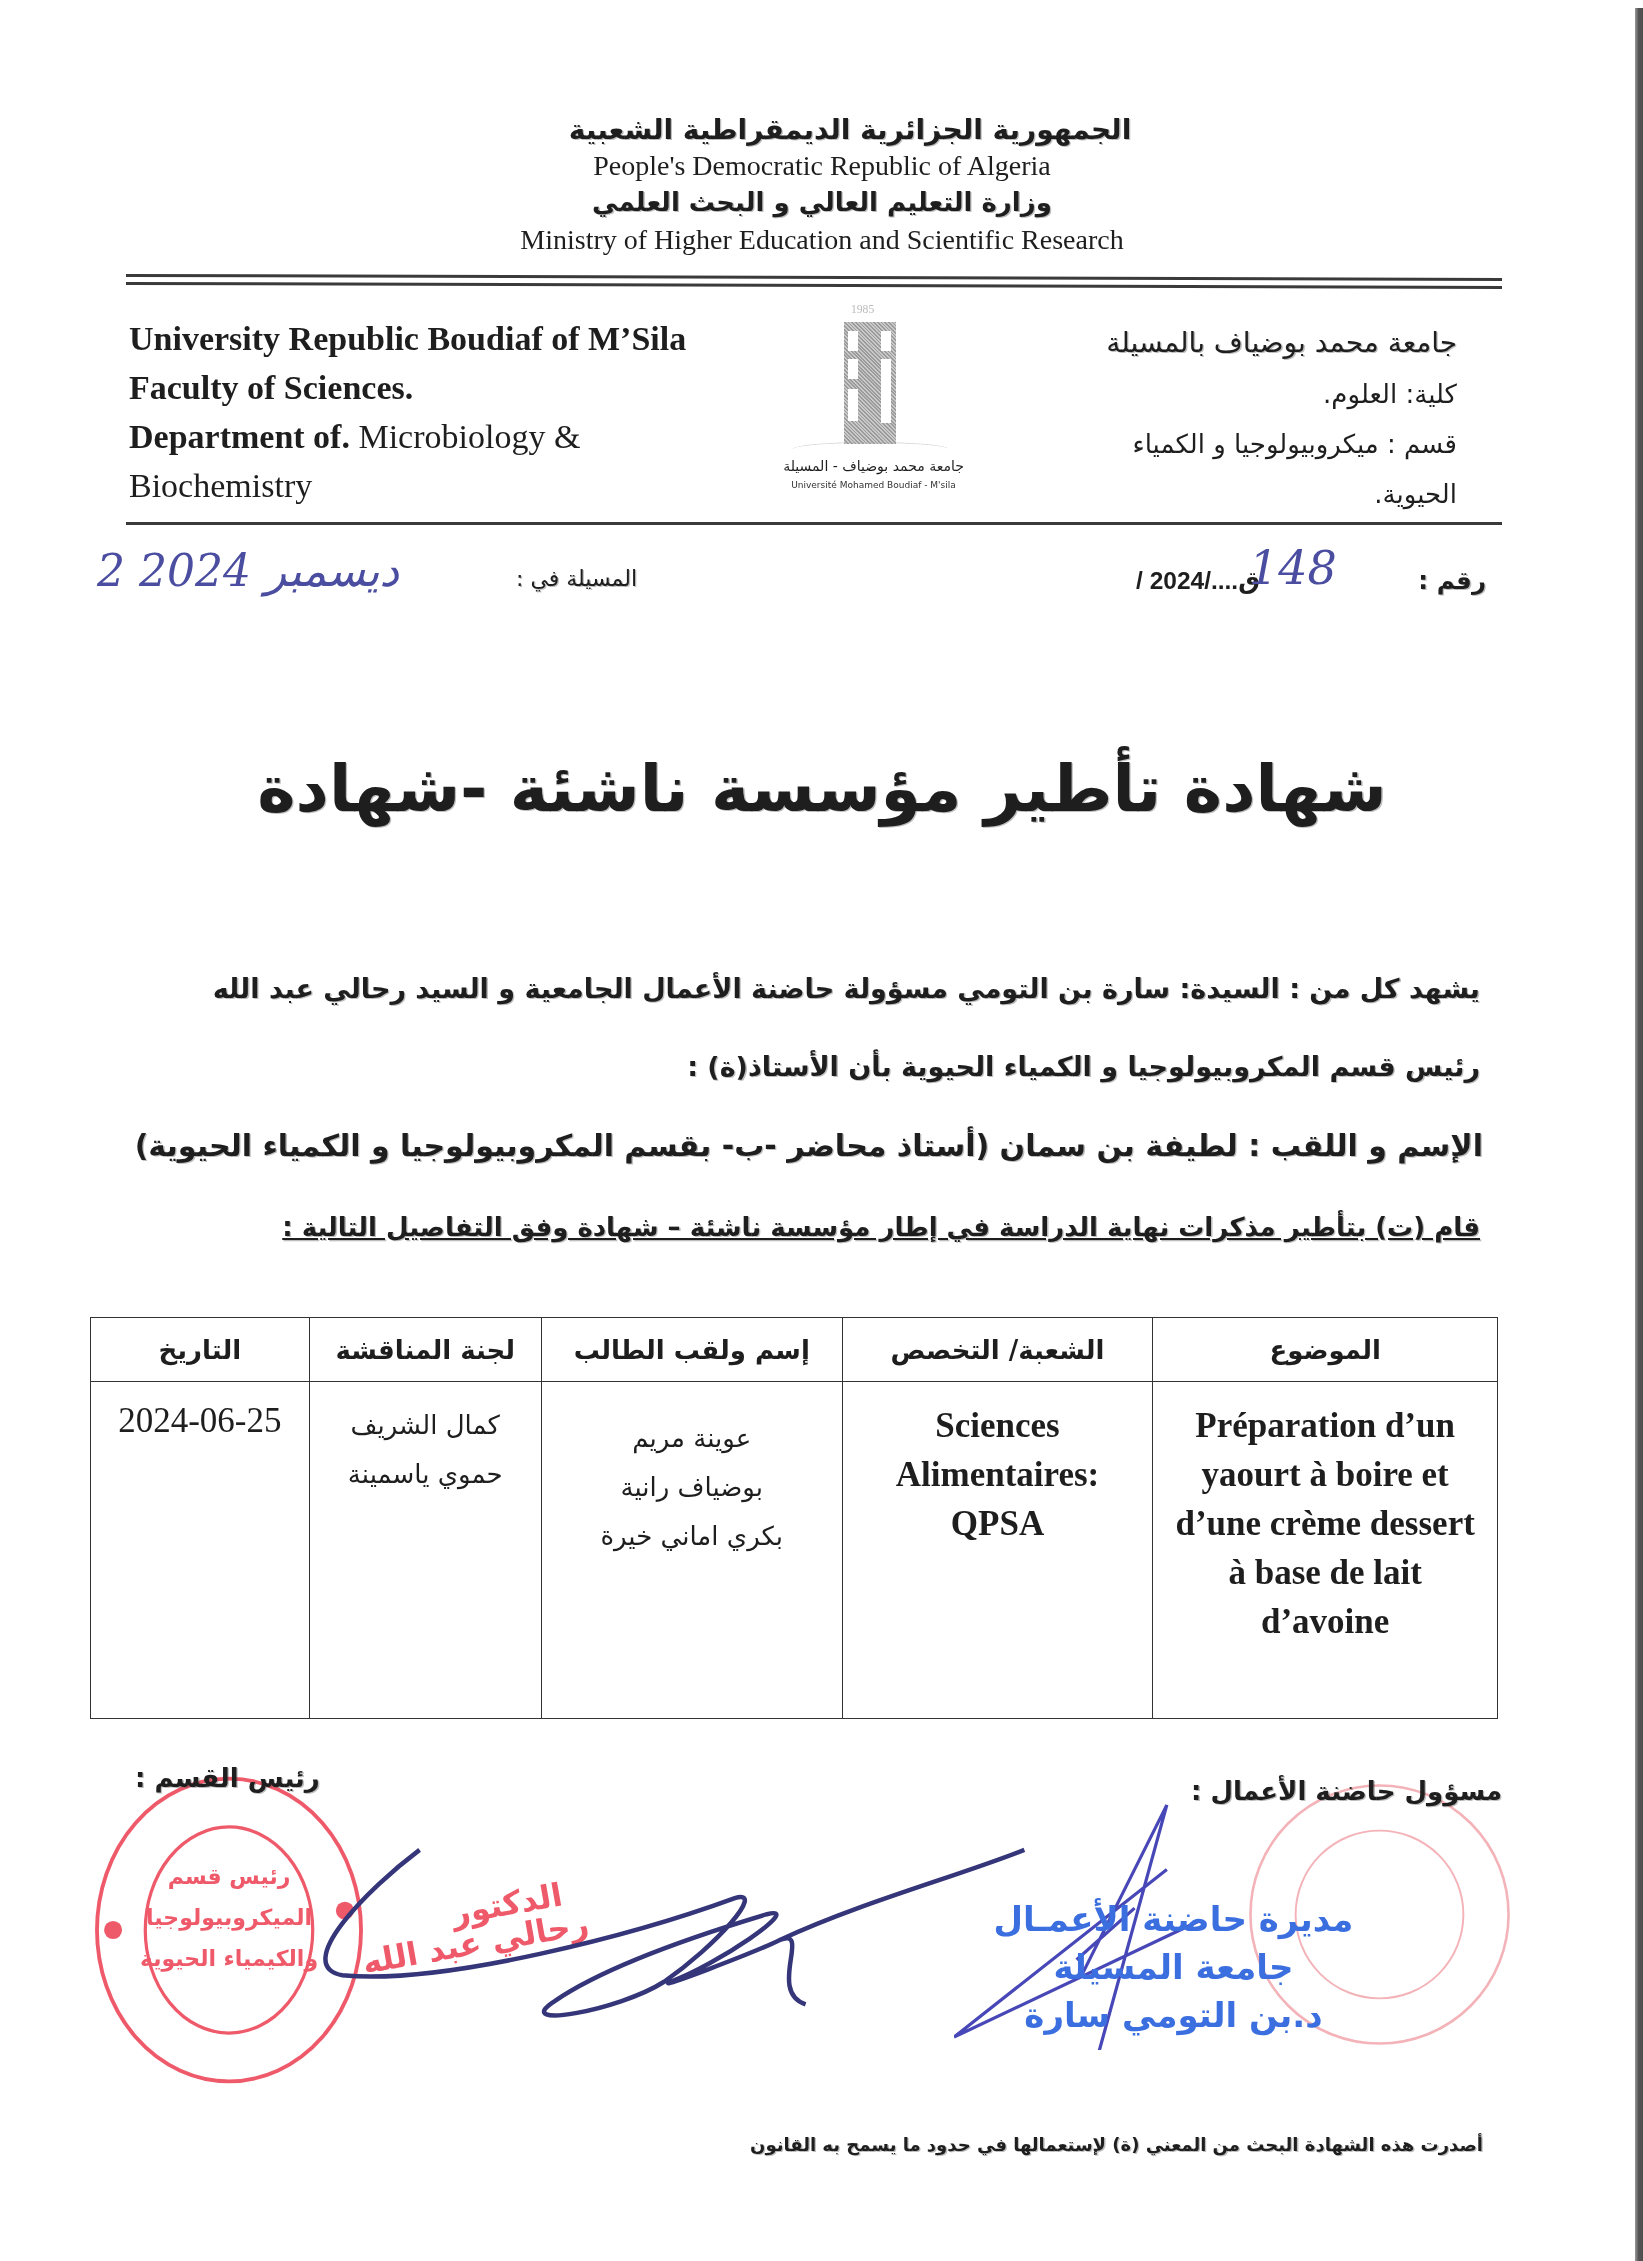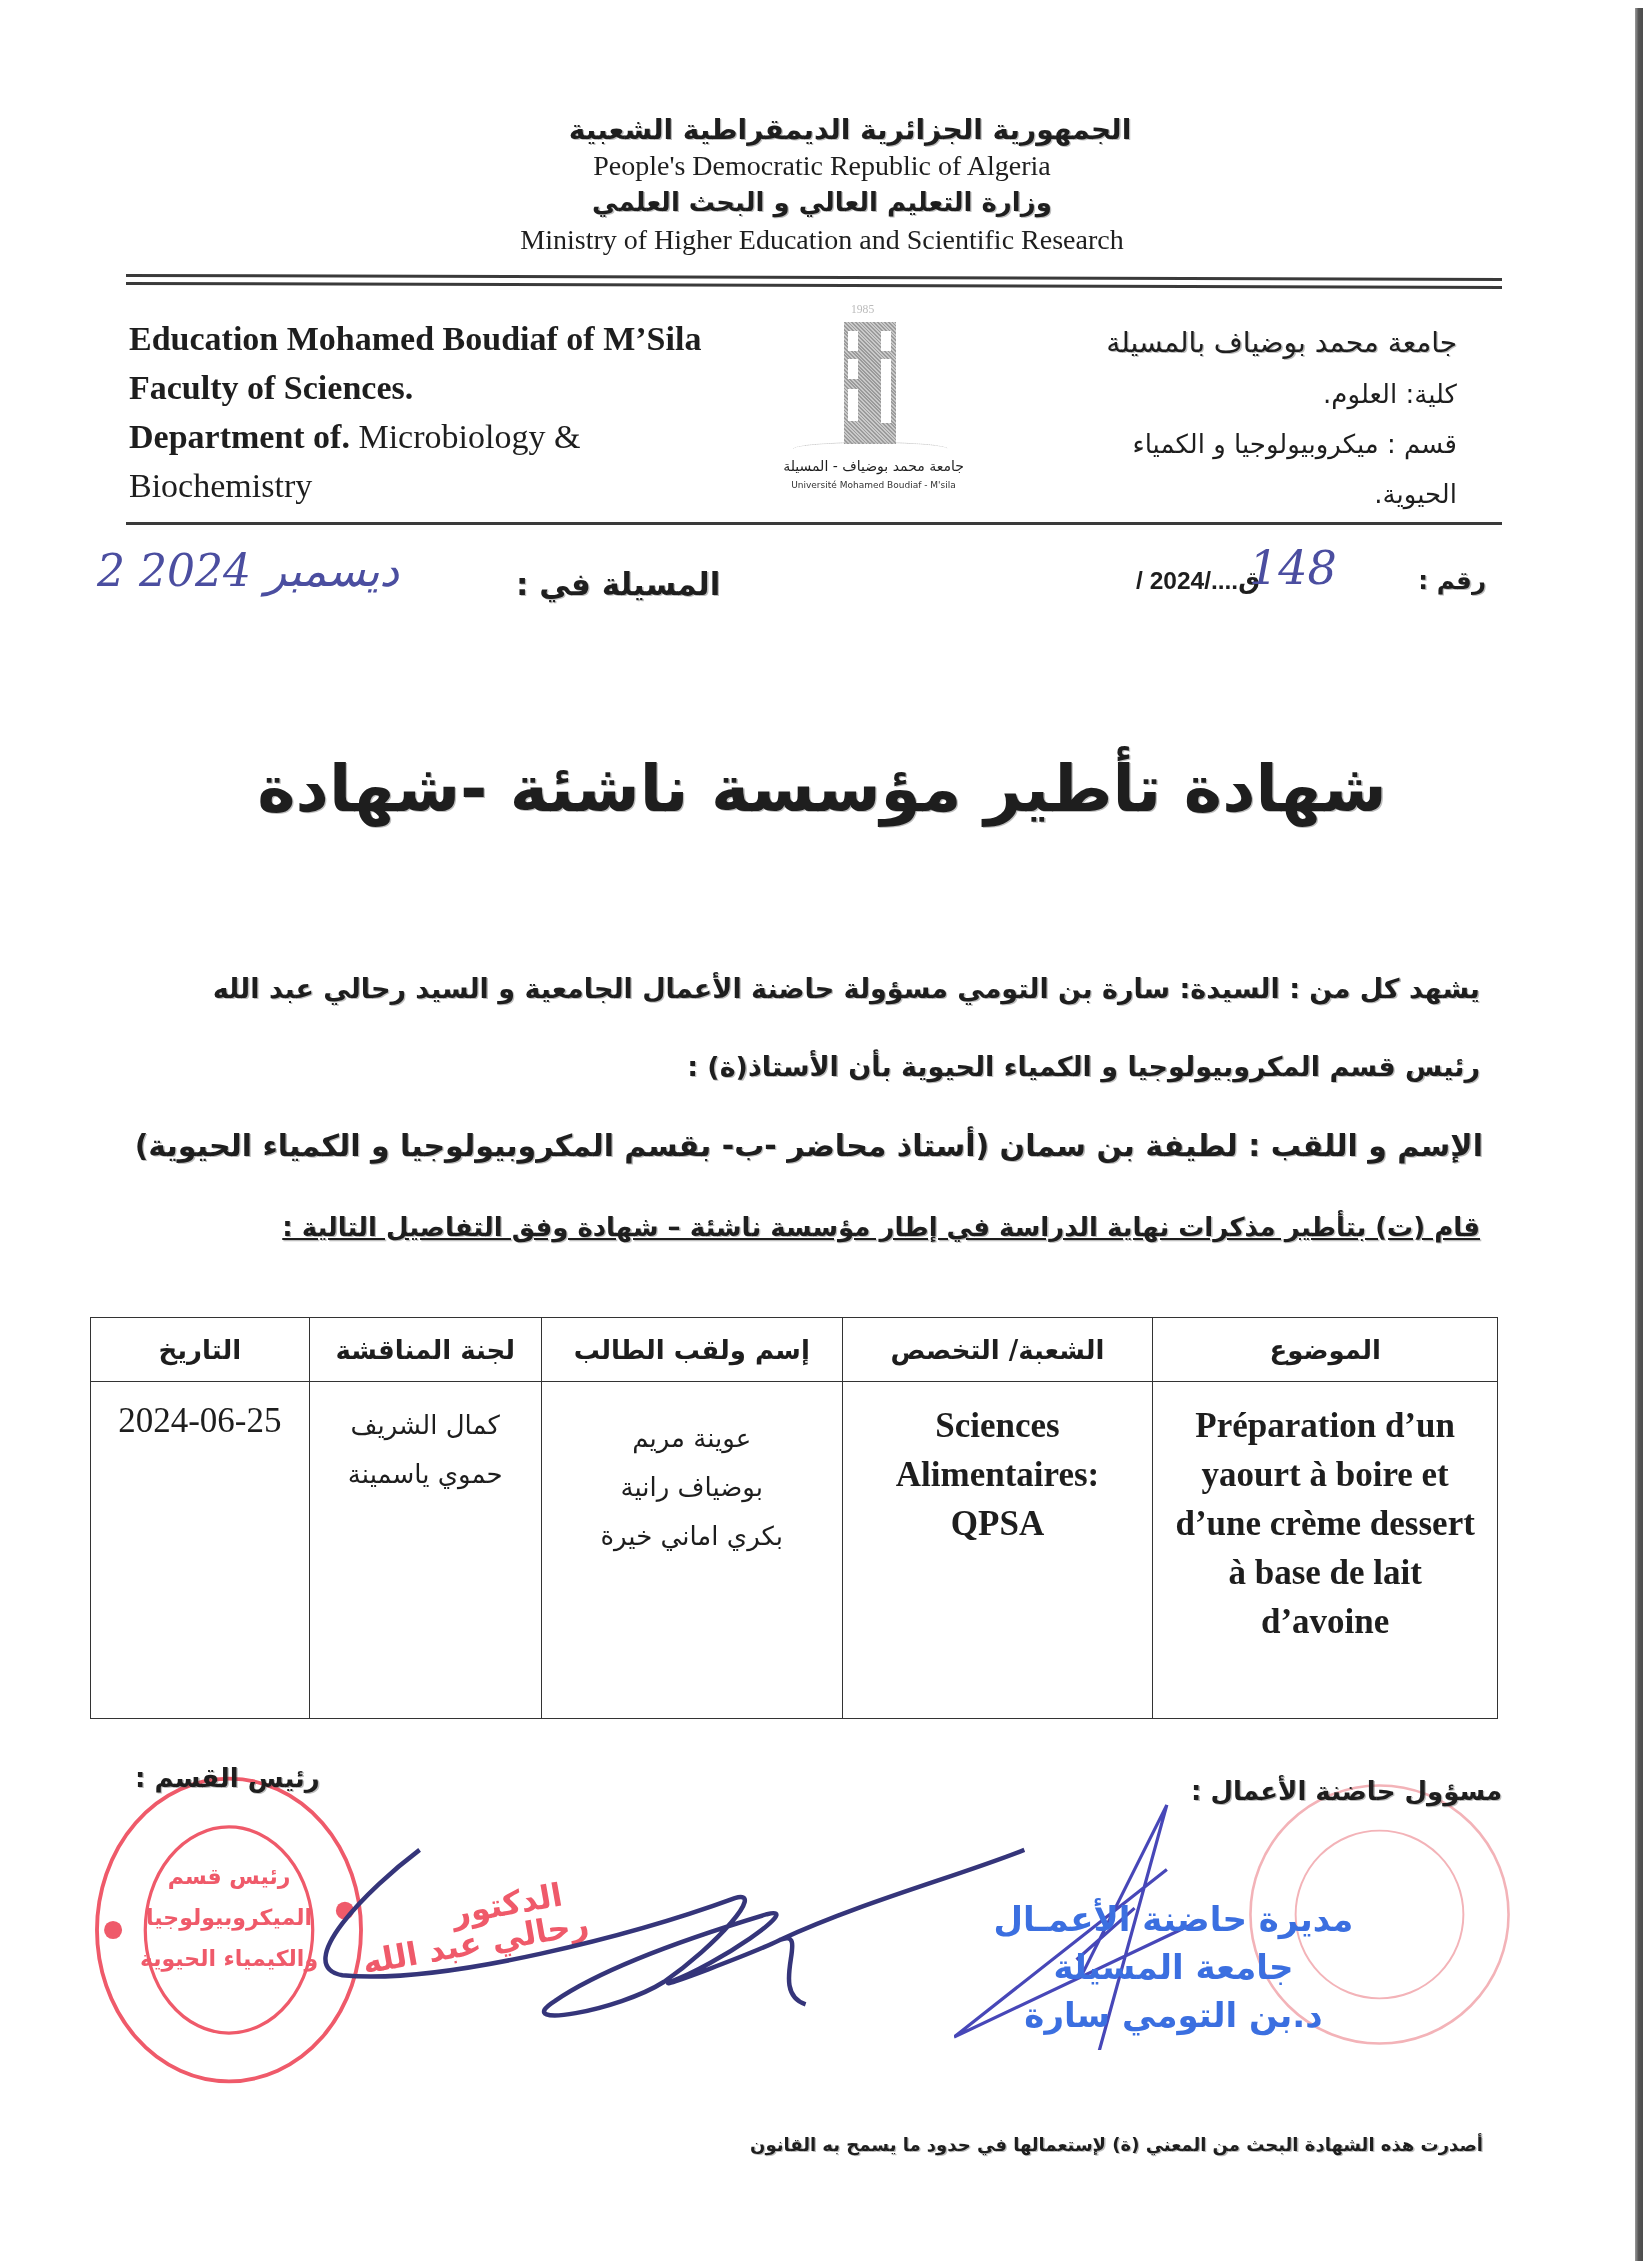--- a/index.html
+++ b/index.html
@@ -36,21 +36,21 @@
   #bio-ar { top: 469px; }
 
   #logo { left: 754px; top: 303px; width: 271px; height: 193px; }
   #logo-tower { left: 90px; top: 19.3px; width: 52px; height: 122px; background: repeating-linear-gradient(45deg,#9b9b9b 0 1.3px,#c9c9c9 1.3px 2.6px); }
   .logo-win { position: absolute; background: #fff; }
   #logo-year { left: 97px; top: 0; font-size: 11.6px; color: #bbb; }
   #logo-book { left: 39px; top: 139px; width: 155px; height: 13px; border-top: 1.9px dotted #aaa; border-radius: 50% 50% 0 0; }
   #logo-ar { left: 26px; top: 155px; width: 187px; text-align: center; font-size: 14px; }
   #logo-fr { left: 13px; top: 177px; width: 213px; text-align: center; font-size: 9px; font-family: "DejaVu Sans", sans-serif; color: #333; }
 
-  #place-label { left: 516px; top: 566px; font-size: 31px; font-weight: bold; }
+  #place-label { left: 516px; top: 566px; font-size: 22px; font-weight: normal; }
   #place-date { left: 97px; top: 545px; font-size: 44px; color: #4b4ea0; font-family: "DejaVu Serif", serif; font-style: italic; }
   #num-label { right: 158px; top: 566px; font-size: 24.5px; font-weight: bold; }
   #num-hand { left: 1249px; top: 541px; font-size: 46px; color: #4b4ea0; font-style: italic; font-family: "DejaVu Serif", serif; }
   #num-suffix { left: 1136px; top: 566px; font-size: 24.5px; font-weight: bold; direction: ltr; }
 
   #main-title { left: 0; width: 1644px; top: 751px; text-align: center; font-size: 65px; font-weight: bold; }
 
   .para { right: 164px; font-size: 27px; font-weight: bold; text-align: right; }
   #para1 { top: 973px; }
   #para2 { top: 1051px; }
@@ -83,21 +83,21 @@
 <div class="abs scan-edge"></div>
 
 <div id="hdr-ar1" class="abs hdr-line ar shadow">الجمهورية الجزائرية الديمقراطية الشعبية</div>
 <div id="hdr-en1" class="abs hdr-line serif">People's Democratic Republic of Algeria</div>
 <div id="hdr-ar2" class="abs hdr-line ar shadow">وزارة التعليم العالي و البحث العلمي</div>
 <div id="hdr-en2" class="abs hdr-line serif">Ministry of Higher Education and Scientific Research</div>
 
 <div id="rule1" class="abs rule"></div>
 <div id="rule2" class="abs rule"></div>
 
-<div id="uni-en" class="abs left-head serif">Education Mohamed Boudiaf of M’Sila</div>
+<div id="uni-en" class="abs left-head serif">University Republic Boudiaf of M’Sila</div>
 <div id="fac-en" class="abs left-head serif"><b>Faculty of  Sciences.</b></div>
 <div id="dep-en" class="abs left-head serif"><b>Department of.</b> <span>Microbiology &amp;</span></div>
 <div id="bio-en" class="abs left-head serif">Biochemistry</div>
 
 <div id="logo" class="abs">
   <div id="logo-year" class="abs">1985</div>
   <div id="logo-tower" class="abs">
     <div class="logo-win" style="left:3.9px;top:9px;width:10.3px;height:19.3px;"></div>
     <div class="logo-win" style="left:37px;top:9px;width:10.3px;height:19.3px;"></div>
     <div class="logo-win" style="left:3.9px;top:37px;width:10.3px;height:19.3px;"></div>

